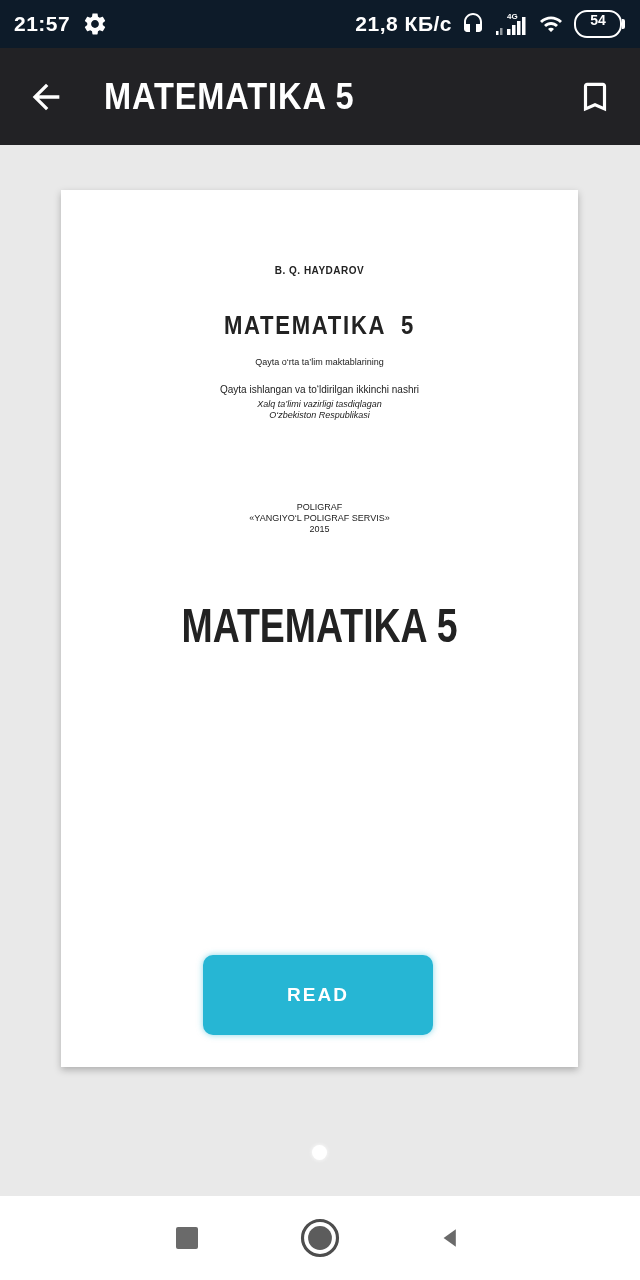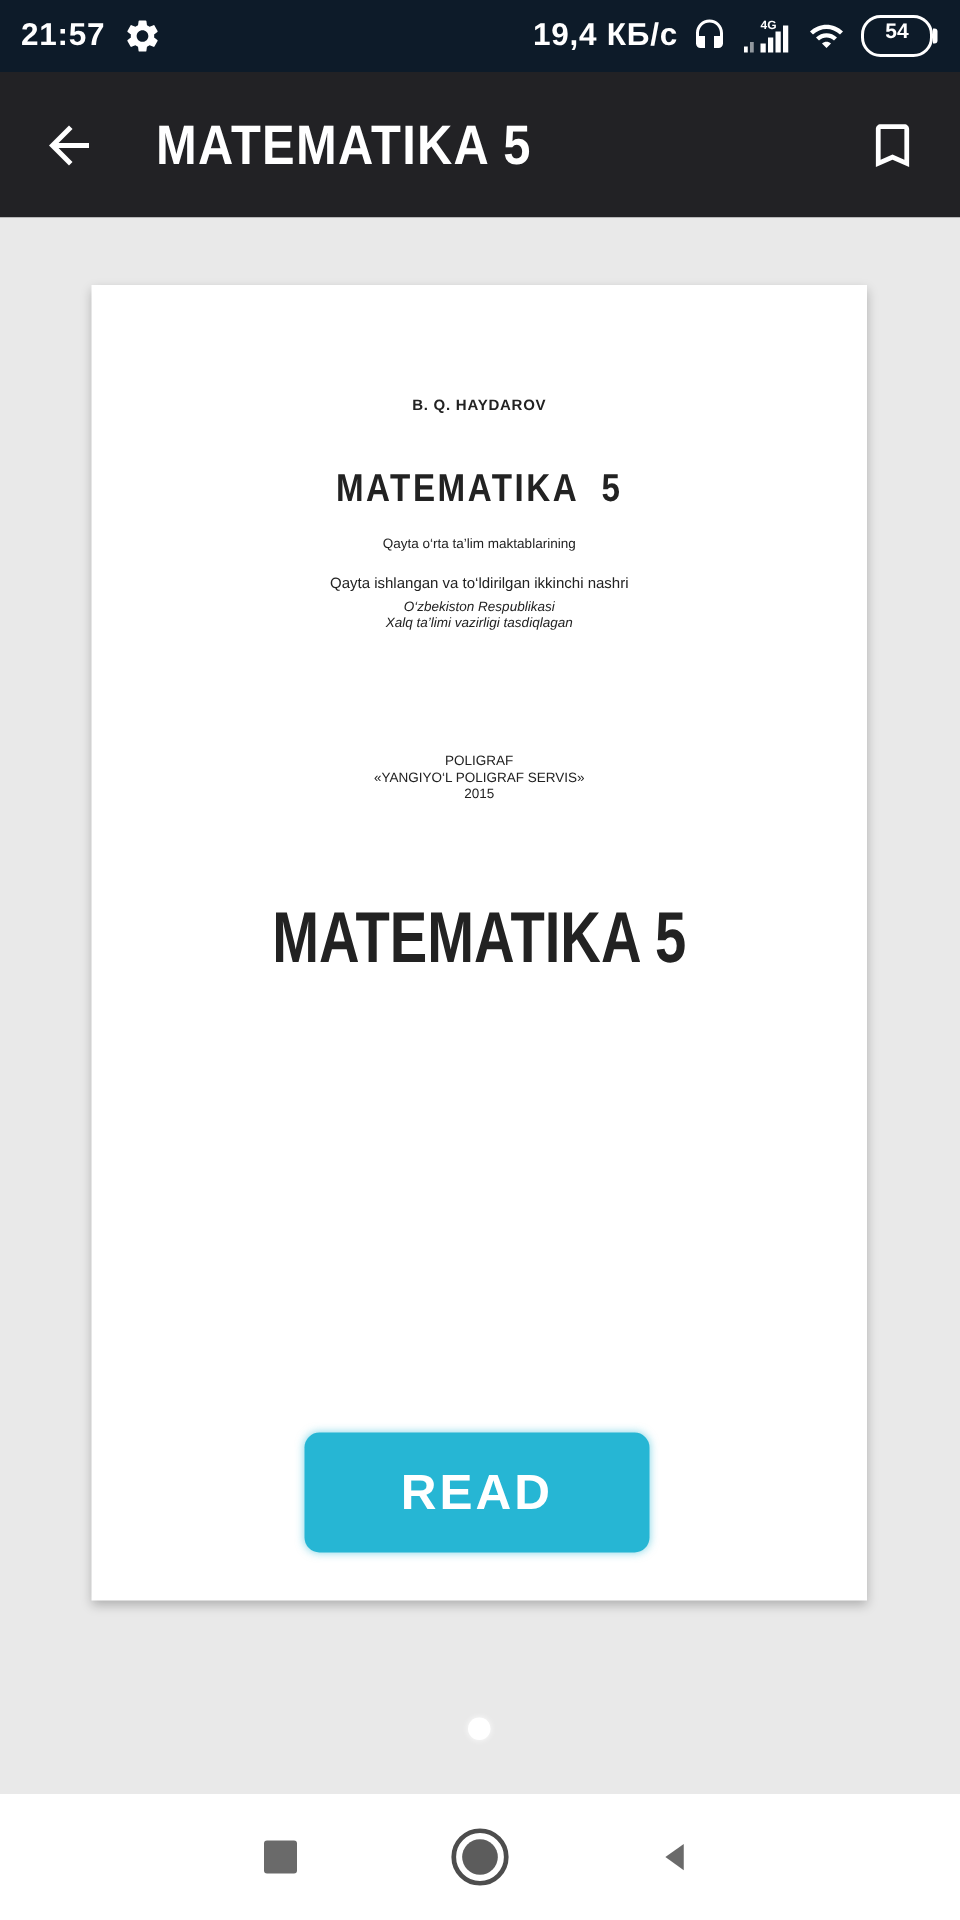--- a/index.html
+++ b/index.html
@@ -54,21 +54,21 @@
   .edition{top:194px;font-size:10px;color:#333;}
   .approval{top:209px;font-size:9px;font-style:italic;line-height:11px;color:#333;}
   .imprint{top:312px;font-size:9px;line-height:11px;color:#333;}
   .big-title{
     top:408px;font-size:48px;font-weight:bold;color:#111;white-space:nowrap;
     transform:scaleX(.78);transform-origin:center;
   }
   .read-btn{
     position:absolute;top:765px;left:142px;width:230px;height:80px;
     background:var(--accent-cyan,#26b6d4);border:none;border-radius:10px;
-    color:#fff;font-family:inherit;font-size:33px;font-weight:bold;letter-spacing:2px;
+    color:#fff;font-family:inherit;font-size:19px;font-weight:bold;letter-spacing:2px;
     cursor:pointer;box-shadow:0 0 6px rgba(38,182,212,.55);
   }
   .page-dot{
     position:absolute;top:1145px;left:312px;width:15px;height:15px;border-radius:50%;
     background:#fff;box-shadow:0 0 4px rgba(255,255,255,.9);
   }
   
   .nav-bar{
     position:absolute;top:1196px;left:0;width:640px;height:84px;background:#fff;
   }
@@ -84,21 +84,21 @@
 <div class="status-bar">
   <div class="sb-left">
     <span class="sb-time">21:57</span>
     <span style="display:flex;">
       <svg width="26" height="26" viewBox="0 0 24 24" fill="#fff">
           <path d="M19.14 12.94c.04-.3.06-.61.06-.94 0-.32-.02-.64-.07-.94l2.03-1.58c.18-.14.23-.41.12-.61l-1.92-3.32c-.12-.22-.37-.29-.59-.22l-2.39.96c-.5-.38-1.03-.7-1.62-.94l-.36-2.54c-.04-.24-.24-.41-.48-.41h-3.84c-.24 0-.43.17-.47.41l-.36 2.54c-.59.24-1.13.57-1.62.94l-2.39-.96c-.22-.08-.47 0-.59.22L2.74 8.87c-.12.21-.08.47.12.61l2.03 1.58c-.05.3-.09.63-.09.94s.02.64.07.94l-2.03 1.58c-.18.14-.23.41-.12.61l1.92 3.32c.12.22.37.29.59.22l2.39-.96c.5.38 1.03.7 1.62.94l.36 2.54c.05.24.24.41.48.41h3.84c.24 0 .44-.17.47-.41l.36-2.54c.59-.24 1.13-.56 1.62-.94l2.39.96c.22.08.47 0 .59-.22l1.92-3.32c.12-.22.07-.47-.12-.61l-2.01-1.58zM12 15.6c-1.98 0-3.6-1.62-3.6-3.6s1.62-3.6 3.6-3.6 3.6 1.62 3.6 3.6-1.62 3.6-3.6 3.6z"></path>
         </svg>
     </span>
   </div>
   <div class="sb-right">
-    <span class="sb-speed">19,4 КБ/с</span>
+    <span class="sb-speed">21,8 КБ/с</span>
     <span style="display:flex;">
       <svg width="24" height="24" viewBox="0 0 24 24" fill="#fff">
           <path d="M12 1c-4.97 0-9 4.03-9 9v7c0 1.66 1.34 3 3 3h3v-8H5v-2c0-3.87 3.13-7 7-7s7 3.13 7 7v2h-4v8h3c1.66 0 3-1.34 3-3v-7c0-4.97-4.03-9-9-9z"></path>
         </svg>
     </span>
     <span style="display:flex;">
       <svg width="34" height="28" viewBox="0 0 34 28">
         <text x="13" y="9" font-size="8" font-weight="bold" fill="#fff" font-family="Liberation Sans, sans-serif">4G</text>
         <rect x="2" y="21" width="2.5" height="4" fill="#fff"></rect>
         <rect x="6" y="18" width="2.5" height="7" fill="#fff" opacity=".55"></rect>
@@ -140,22 +140,22 @@
 <div class="content"></div>
 
 <div class="card">
   <div class="line author">B. Q. HAYDAROV</div>
   <div class="line cover-title">MATEMATIKA  5</div>
   <div class="line audience">
     <div>Qayta o‘rta ta’lim maktablarining</div>
   </div>
   <div class="line edition">Qayta ishlangan va to‘ldirilgan ikkinchi nashri</div>
   <div class="line approval">
+    <div>Xalq ta’limi vazirligi tasdiqlagan</div>
     <div>O‘zbekiston Respublikasi</div>
-    <div>Xalq ta’limi vazirligi tasdiqlagan</div>
   </div>
   <div class="line imprint">
     <div>POLIGRAF</div>
     <div>«YANGIYO‘L POLIGRAF SERVIS»</div>
     <div>2015</div>
   </div>
   <div class="line big-title">MATEMATIKA 5</div>
   <button class="read-btn">READ</button>
 </div>
 

